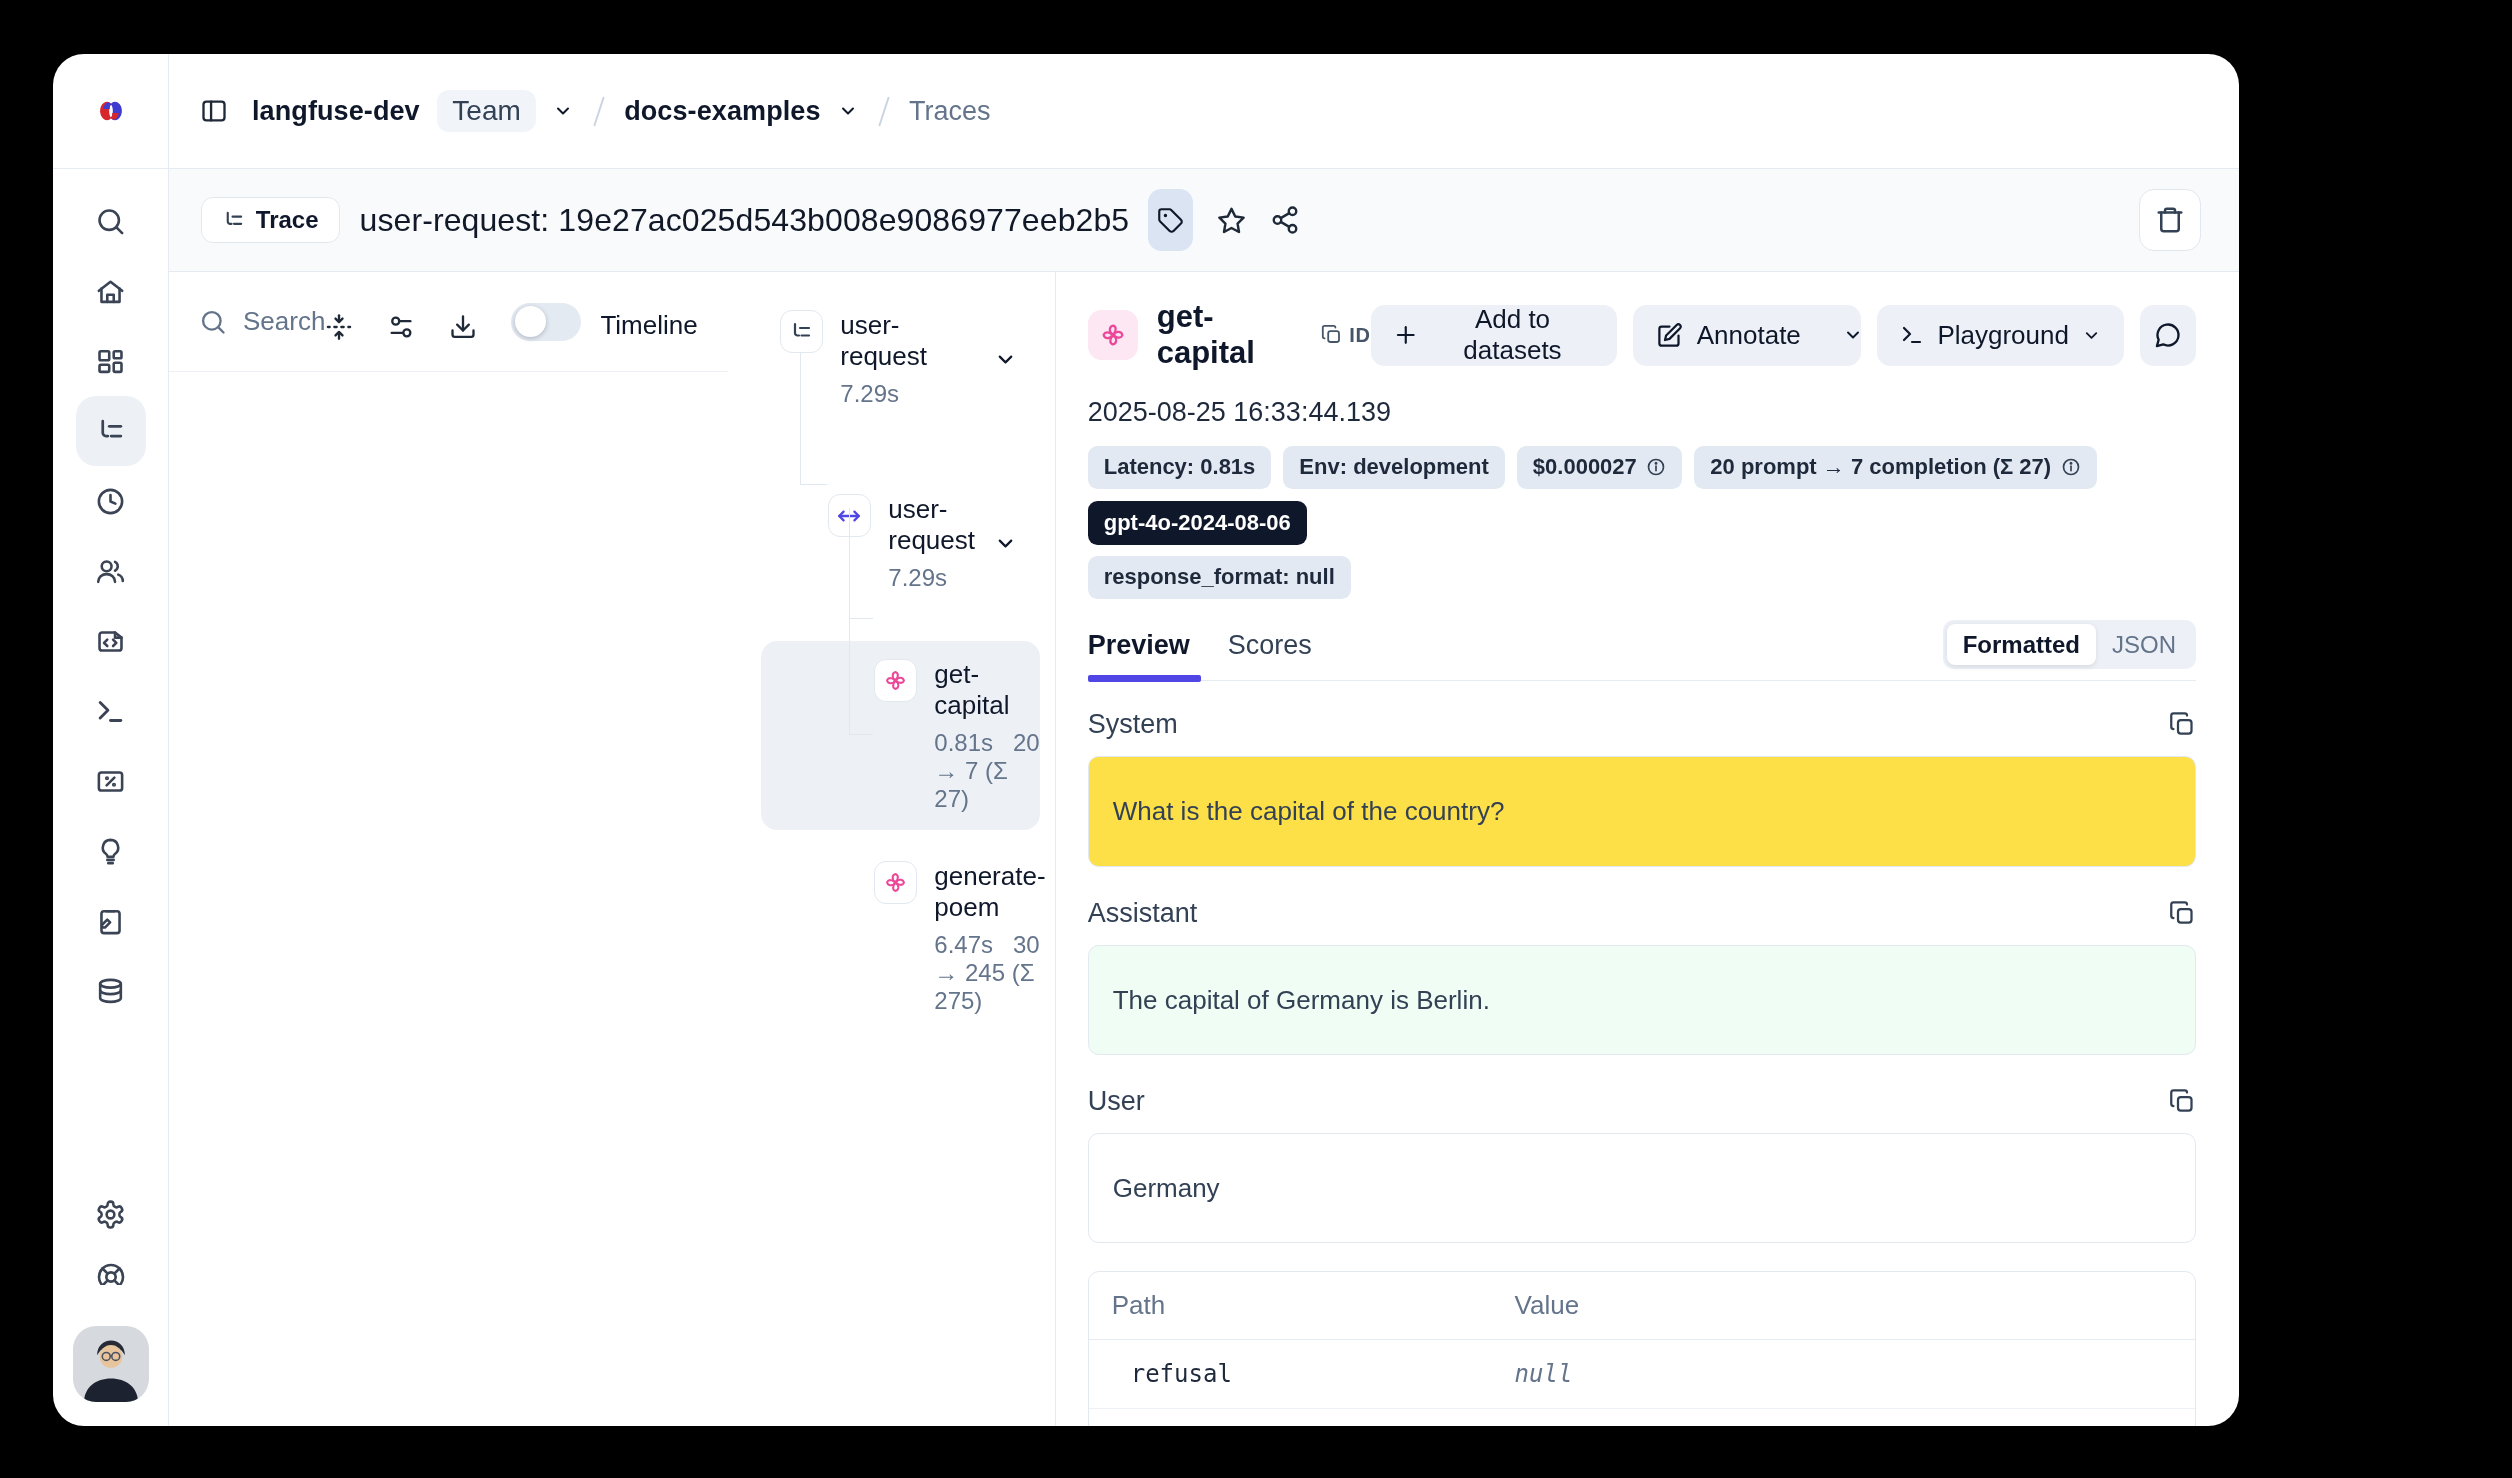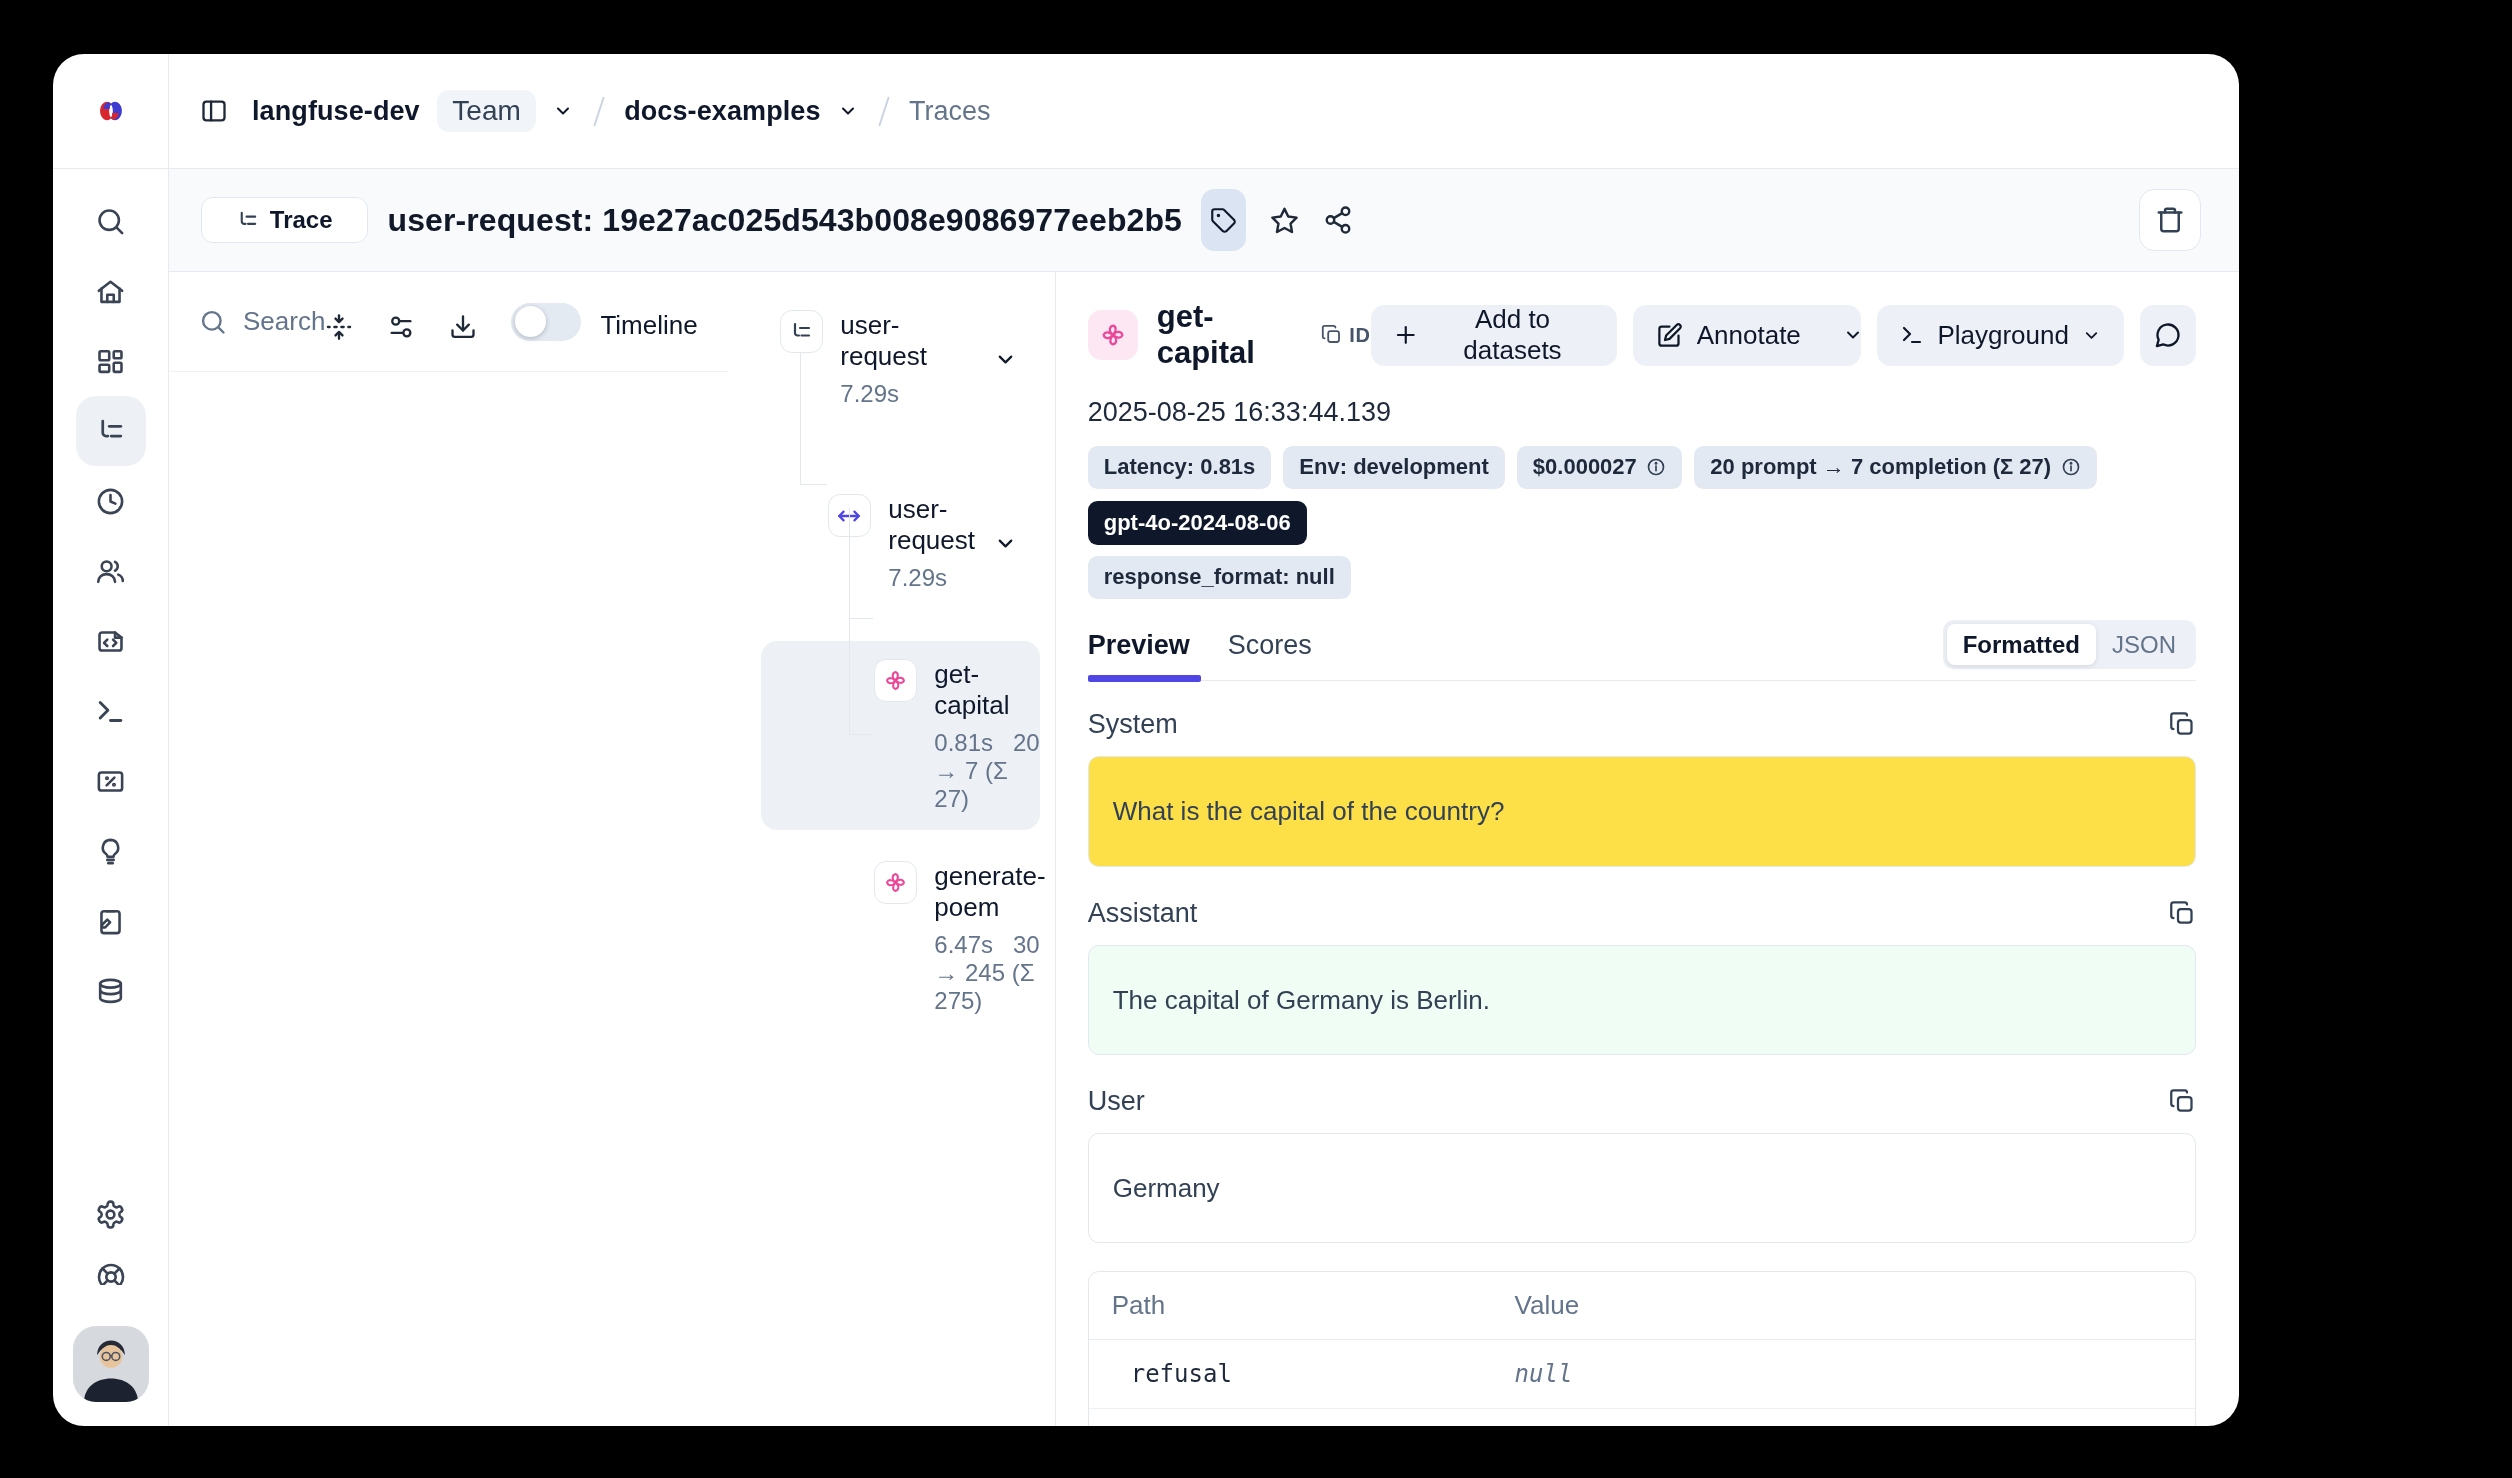--- a/index.html
+++ b/index.html
@@ -14,23 +14,23 @@
   .crumbs { display:flex; align-items:center; gap:17.6px; }
   .crumb-strong { font-size:27px; font-weight:700; color:#0f172a; letter-spacing:0.1px; }
   .crumb-muted { font-size:27px; font-weight:500; color:#64748b; }
   .pill-badge { background:#f1f5f9; border-radius:12px; padding:5.4px 15px; font-size:28px; font-weight:500; color:#334155; }
   .slash { width:2px; height:31px; background:#cbd5e1; transform:rotate(18deg); margin:0 6.8px; border-radius:1.4px; }
   .icon-btn { display:flex; align-items:center; justify-content:center; background:none; border:none; cursor:pointer; color:#1f2937; }
 
   
   .trace-row { height:103px; flex:0 0 103px; background:#f8fafc; border-bottom:1.4px solid #e6ebf1; display:flex; align-items:center; padding:0 38px 0 0; }
   .trace-row-inner { display:flex; align-items:center; width:100%; padding-left:32px; }
-  .trace-badge { display:flex; align-items:center; gap:10.8px; background:#fff; border:1.4px solid #e2e8f0; border-radius:12px; padding:8px 34px; }
+  .trace-badge { display:flex; align-items:center; gap:10.8px; background:#fff; border:1.4px solid #e2e8f0; border-radius:12px; padding:8px 20px; }
   .trace-badge-label { font-size:24px; font-weight:700; color:#0f172a; }
-  .trace-title { margin-left:20px; font-size:32px; font-weight:700; color:#111827; letter-spacing:0.1px; }
+  .trace-title { margin-left:20px; font-size:32px; font-weight:400; color:#111827; letter-spacing:0.1px; }
   .tag-btn { margin-left:19px; width:45px; height:62px; border-radius:13.5px; background:#dbe4f2; display:flex; align-items:center; justify-content:center; border:none; cursor:pointer; color:#0f172a; }
   .plain-ic { margin-left:23px; color:#1f2937; cursor:pointer; display:flex; }
   .trash-btn { margin-left:auto; width:62px; height:62px; background:#fff; border:1.4px solid #e2e8f0; border-radius:15px; display:flex; align-items:center; justify-content:center; cursor:pointer; color:#334155; }
 
   
   .body-row { flex:1; display:flex; min-height:0; }
   .sidebar { flex:0 0 116px; border-right:1.4px solid #e6ebf1; display:flex; flex-direction:column; align-items:center; padding-top:36px; padding-bottom:24px; gap:38px; }
   .nav-slot { width:32px; height:32px; position:relative; display:flex; align-items:center; justify-content:center; color:#3b4454; cursor:pointer; flex:0 0 32px; }
   .nav-slot.active::before { content:""; position:absolute; inset:-19px; background:#edf1f6; border-radius:20px; }
   .nav-slot svg { position:relative; }

